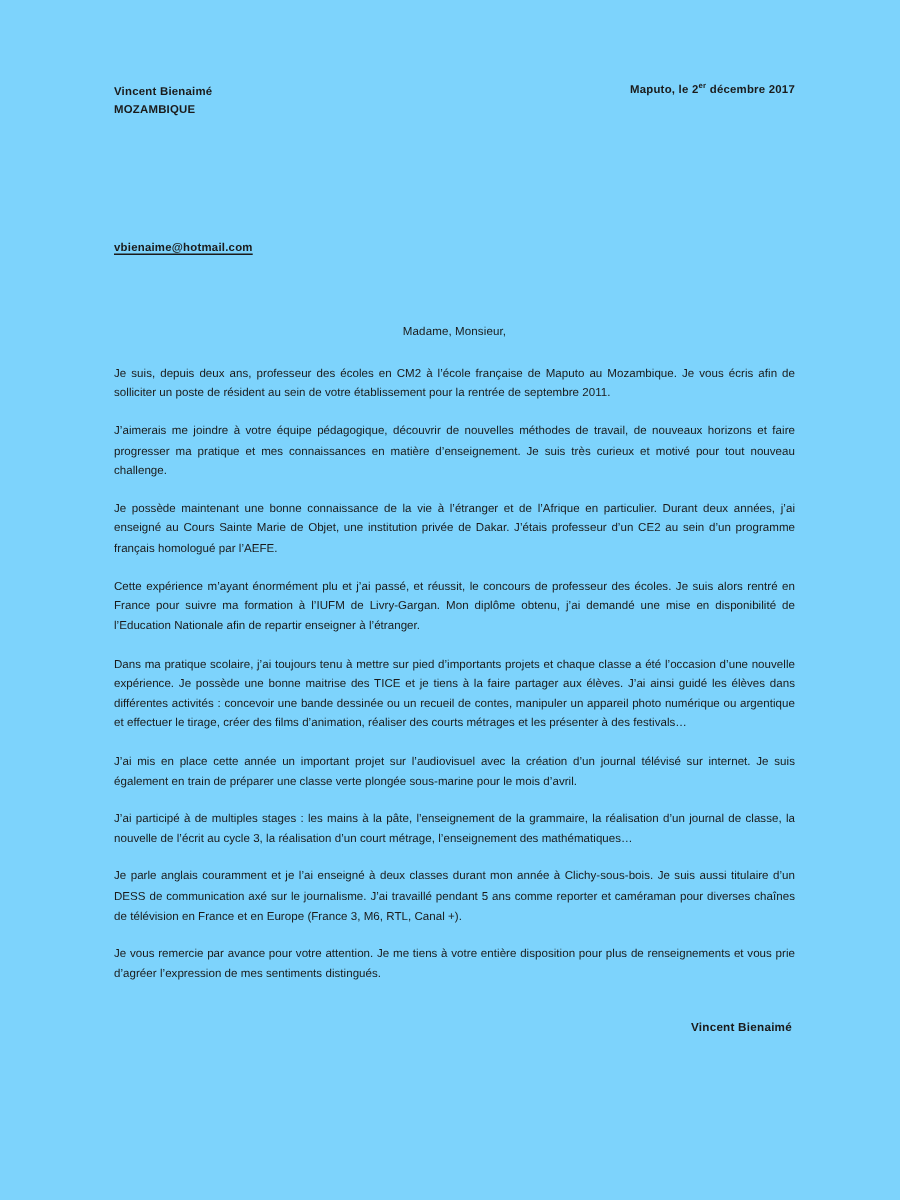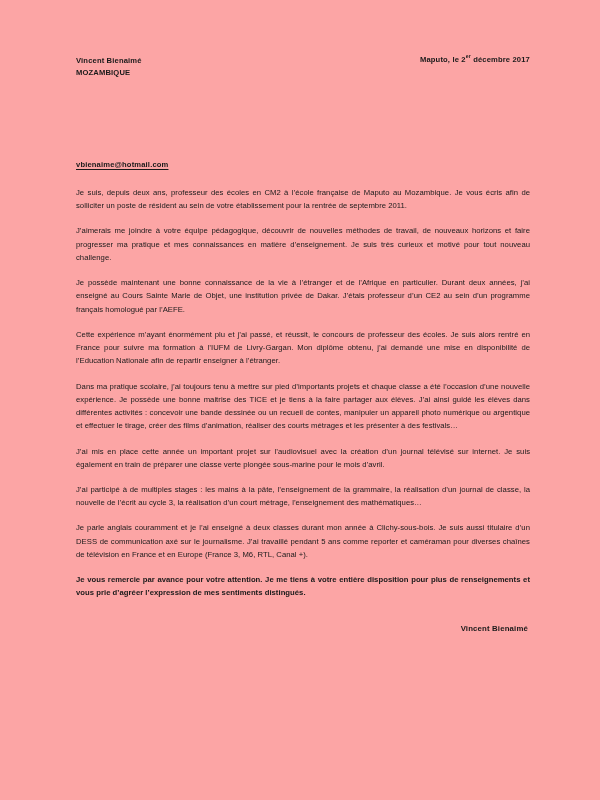--- a/index.html
+++ b/index.html
@@ -14,21 +14,21 @@
     overflow: hidden;
     font-family: "Liberation Sans", sans-serif;
     color: #1a1a1a;
     -webkit-font-smoothing: antialiased;
   }
 
   .page {
     position: relative;
     width: 600px;
     height: 800px;
-    background: #fca5a5;
+    background: #7dd3fc;
     box-sizing: border-box;
     padding: 55px 70px 0 76px;
   }
 
   
   .header {
     position: relative;
     min-height: 92px;
   }
   .sender-block {
@@ -92,21 +92,20 @@
     font-size: 7.7px;
     line-height: 1.72;
     text-align: justify;
     text-justify: inter-word;
     margin: 0 0 12px 0;
     letter-spacing: 0.004em;
     hyphens: none;
   }
   .para:last-child {
     margin-bottom: 0;
-    font-weight: bold;
   }
 
   
   .signature {
     margin-top: 24px;
     text-align: right;
     font-size: 7.8px;
     font-weight: bold;
     letter-spacing: 0.02em;
     padding-right: 2px;
@@ -126,20 +125,21 @@
 
     <div class="place-date"><span>Maputo, </span><span> le 2</span><sup>er</sup><span> décembre 2017</span></div>
 
   </div>
 
   <div class="email-row">
     <a class="email-link" href="#">vbienaime@hotmail.com</a>
   </div>
 
 
+  <div class="salutation">Madame, Monsieur,</div>
 
   <div class="body-copy">
     <p class="para">Je suis, depuis deux ans, professeur des écoles en CM2 à l’école française de Maputo au Mozambique. Je vous écris afin de solliciter un poste de résident au sein de votre établissement pour la rentrée de septembre 2011.</p>
     <p class="para">J’aimerais me joindre à votre équipe pédagogique, découvrir de nouvelles méthodes de travail, de nouveaux horizons et faire progresser ma pratique et mes connaissances en matière d’enseignement. Je suis très curieux et motivé pour tout nouveau challenge.</p>
     <p class="para">Je possède maintenant une bonne connaissance de la vie à l’étranger et de l’Afrique en particulier. Durant deux années, j’ai enseigné au Cours Sainte Marie de Objet, une institution privée de Dakar. J’étais professeur d’un CE2 au sein d’un programme français homologué par l’AEFE.</p>
     <p class="para">Cette expérience m’ayant énormément plu et j’ai passé, et réussit, le concours de professeur des écoles. Je suis alors rentré en France pour suivre ma formation à l’IUFM de Livry-Gargan. Mon diplôme obtenu, j’ai demandé une mise en disponibilité de l’Education Nationale afin de repartir enseigner à l’étranger.</p>
     <p class="para">Dans ma pratique scolaire, j’ai toujours tenu à mettre sur pied d’importants projets et chaque classe a été l’occasion d’une nouvelle expérience. Je possède une bonne maitrise des TICE et je tiens à la faire partager aux élèves. J’ai ainsi guidé les élèves dans différentes activités : concevoir une bande dessinée ou un recueil de contes, manipuler un appareil photo numérique ou argentique et effectuer le tirage, créer des films d’animation, réaliser des courts métrages et les présenter à des festivals…</p>
     <p class="para">J’ai mis en place cette année un important projet sur l’audiovisuel avec la création d’un journal télévisé sur internet. Je suis également en train de préparer une classe verte plongée sous-marine pour le mois d’avril.</p>
     <p class="para">J’ai participé à de multiples stages : les mains à la pâte, l’enseignement de la grammaire, la réalisation d’un journal de classe, la nouvelle de l’écrit au cycle 3, la réalisation d’un court métrage, l’enseignement des mathématiques…</p>
     <p class="para">Je parle anglais couramment et je l’ai enseigné à deux classes durant mon année à Clichy-sous-bois. Je suis aussi titulaire d’un DESS de communication axé sur le journalisme. J’ai travaillé pendant 5 ans comme reporter et caméraman pour diverses chaînes de télévision en France et en Europe (France 3, M6, RTL, Canal +).</p>

